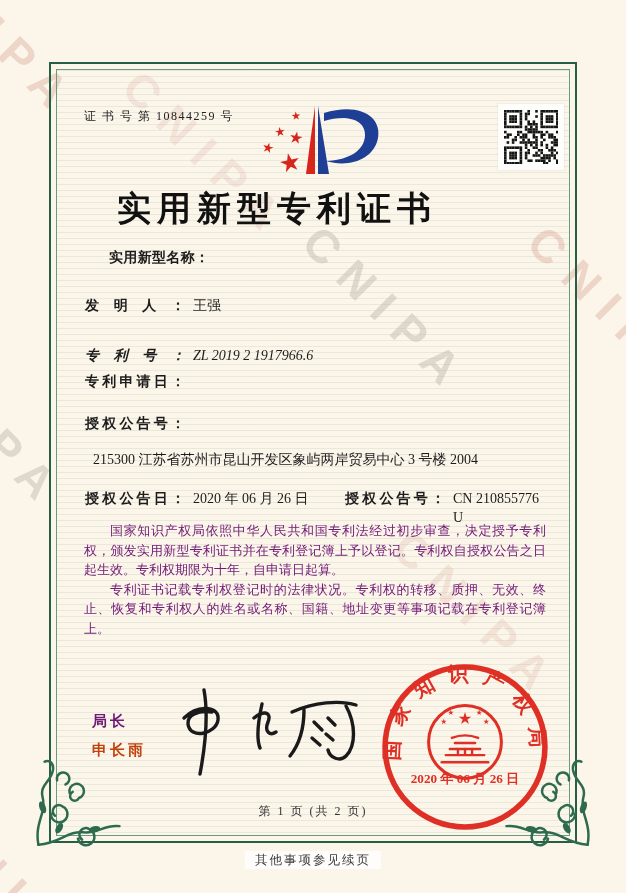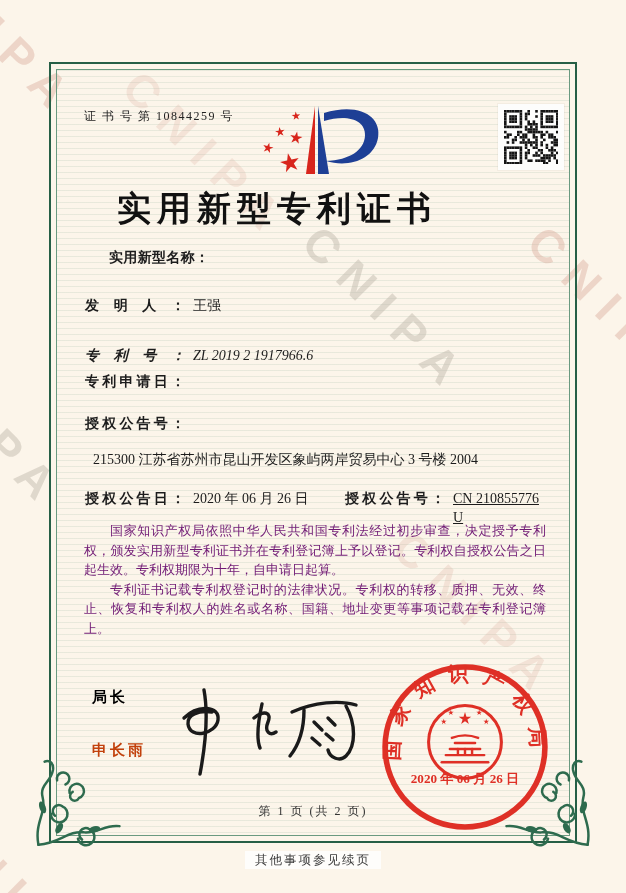--- a/index.html
+++ b/index.html
@@ -38,28 +38,28 @@
     box-shadow:0 0 0 1px rgba(0,0,0,.03);}
   .title{position:absolute; z-index:3; left:0; top:186px; width:554px; text-align:center;
     font-size:34px; font-weight:700; letter-spacing:6px; color:#111;}
   
   .row{position:absolute; z-index:3; left:85px; width:458px; font-size:14px; display:flex;
     line-height:19px; color:#1c1c1c;}
   .row .lbl{flex:0 0 100px; text-align:justify; text-align-last:justify; font-weight:600;}
   .row .val{margin-left:8px; flex:1;}
   .row .val.fixed{flex:0 0 152px;}
   .row .lbl2{flex:0 0 100px; text-align:justify; text-align-last:justify; font-weight:700;}
-  .row .val2{margin-left:8px; flex:1;text-decoration:underline;}
+  .row .val2{margin-left:8px; flex:1;}
   
   .body-text{position:absolute; z-index:3; left:84px; top:521px; width:462px;
     font-size:13px; line-height:19.5px; color:#701a75; text-align:justify;}
   .body-text p{margin:0; text-indent:2em;}
   
-  .signer-title{position:absolute; z-index:3; left:92px; top:688px; font-size:15px;
-    letter-spacing:3px; font-weight:600; color:#000000;}
+  .signer-title{position:absolute; z-index:3; left:92px; top:712px; font-size:15px;
+    letter-spacing:3px; font-weight:600; color:#701a75;}
   .signer-name{position:absolute; z-index:3; left:92px; top:741px; font-size:15px;
     letter-spacing:3px; font-weight:600; color:#c2410c;}
   .signature{position:absolute; z-index:3; left:158px; top:678px; width:212px; height:112px;}
   
   .seal{position:absolute; z-index:4; left:379px; top:661px; width:172px; height:172px; opacity:.93;}
   
   .page-no{position:absolute; z-index:3; left:0; top:803px; width:626px; text-align:center;
     font-size:12px; letter-spacing:2px; color:#333;}
   .note{position:absolute; z-index:3; left:0; top:852px; width:626px; text-align:center;
     font-size:12.5px; letter-spacing:2px; color:#3a3a3a;}

